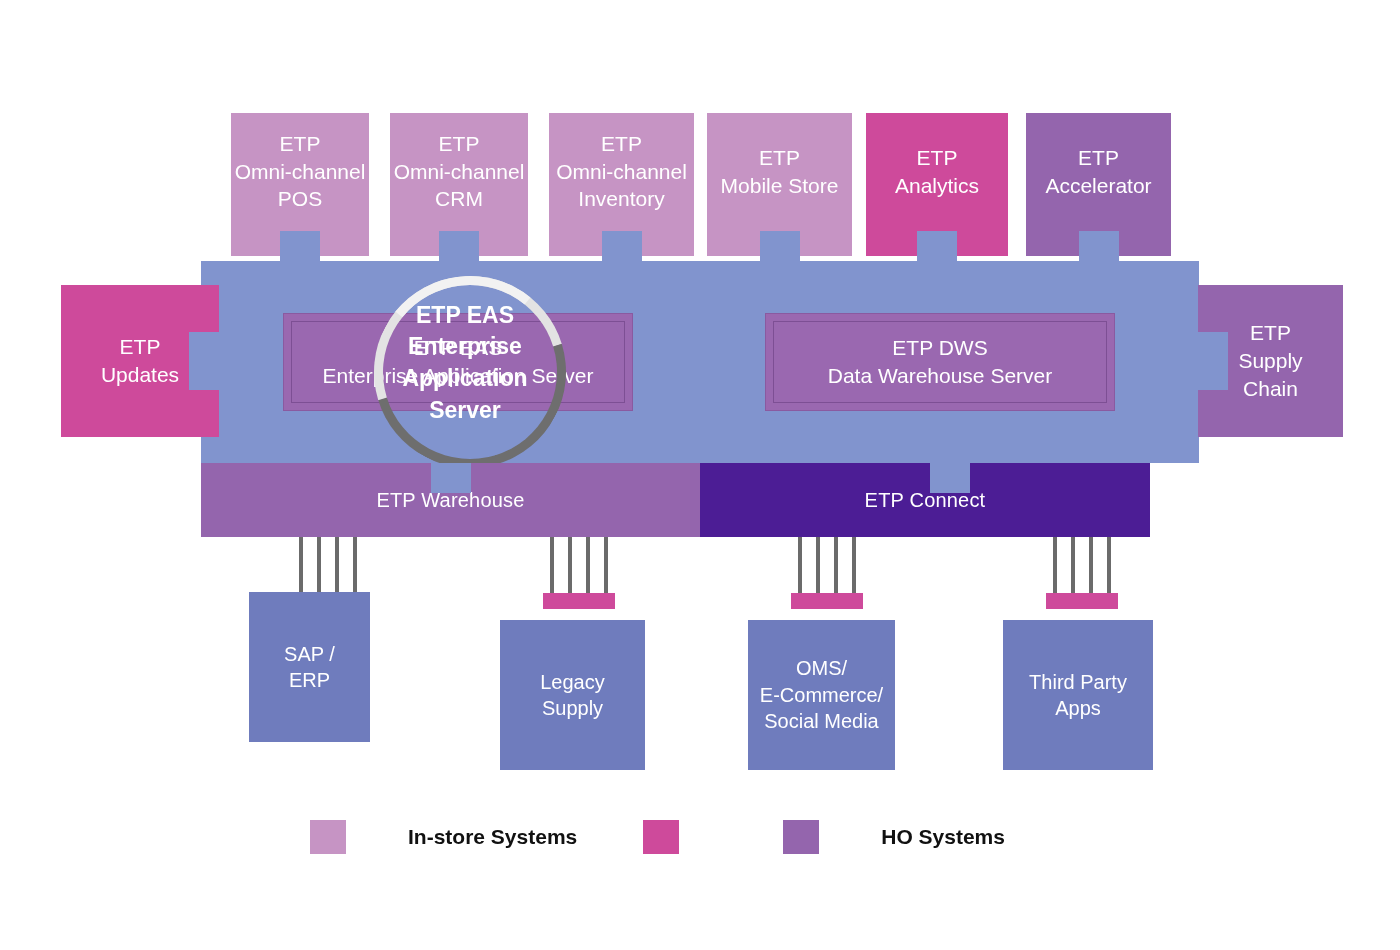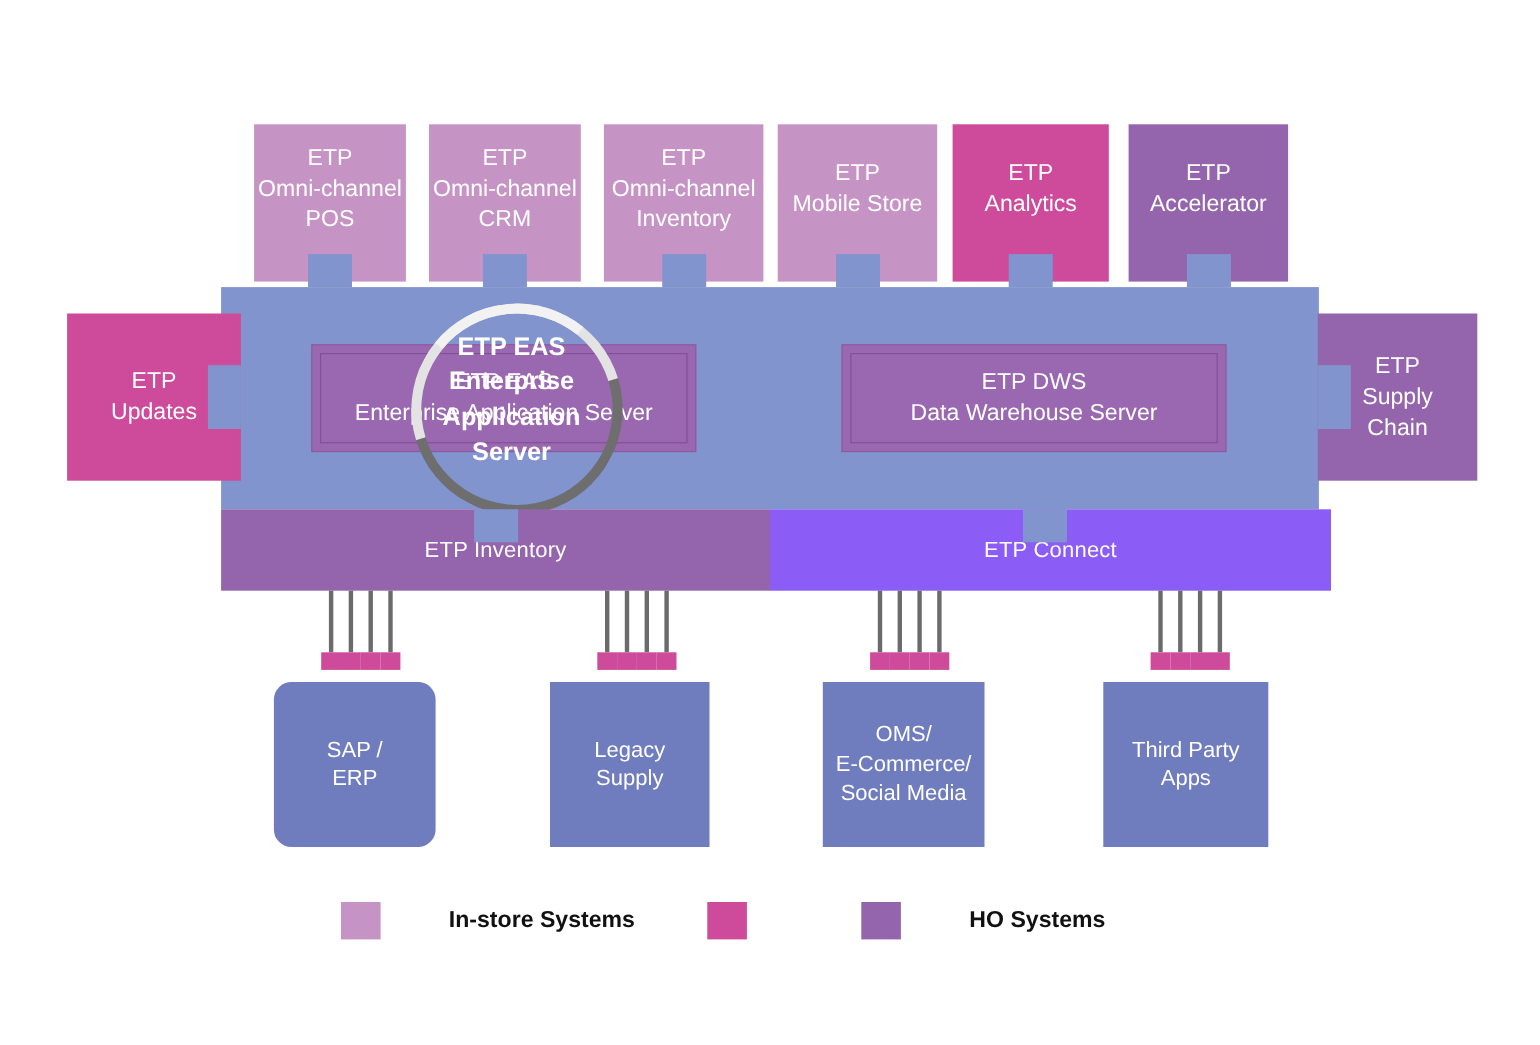--- a/index.html
+++ b/index.html
@@ -263,24 +263,24 @@
 
   <div id="magnified">
     <div id="magnified-text">ETP EAS
 Enterprise Application Server</div>
   </div>
   <div id="ring"></div>
   <div id="ring-gloss"></div>
 
   <div id="int-bands">
       <div class="int-band" style="left: 201px; width: 499px; background: rgb(148, 101, 173);">
-        <span>ETP Inventory</span>
+        <span>ETP Warehouse</span>
       </div>
       <div class="tab-up" style="left: 430.5px; top: 463px; height: 30px;"></div>
-      <div class="int-band" style="left: 700px; width: 510px; background: #8b5cf6;">
+      <div class="int-band" style="left: 700px; width: 450px; background: #4c1d95;">
         <span>ETP Connect</span>
       </div>
       <div class="tab-up" style="left: 929.5px; top: 463px; height: 30px;"></div>
     </div>
 
   <div id="connectors">
       <div class="drop-line" style="left: 299px; top: 537px; height: 56px;"></div>
       <div class="drop-cap" style="left: 292px; top: 593px;"></div>
       <div class="drop-line" style="left: 317px; top: 537px; height: 56px;"></div>
       <div class="drop-cap" style="left: 310px; top: 593px;"></div>
@@ -308,21 +308,21 @@
       <div class="drop-cap" style="left: 1046px; top: 593px;"></div>
       <div class="drop-line" style="left: 1071px; top: 537px; height: 56px;"></div>
       <div class="drop-cap" style="left: 1064px; top: 593px;"></div>
       <div class="drop-line" style="left: 1089px; top: 537px; height: 56px;"></div>
       <div class="drop-cap" style="left: 1082px; top: 593px;"></div>
       <div class="drop-line" style="left: 1107px; top: 537px; height: 56px;"></div>
       <div class="drop-cap" style="left: 1100px; top: 593px;"></div>
     </div>
 
   <div id="external-systems">
-      <div class="box sys-box" style="left: 249px; top: 620px; width: 147px; height: 150px; border-radius: 16px;"><span>SAP /
+      <div class="box sys-box" style="left: 249px; top: 592px; width: 121px; height: 150px;"><span>SAP /
 ERP</span></div>
       <div class="box sys-box" style="left: 500px; top: 620px; width: 145px; height: 150px;"><span>Legacy
 Supply</span></div>
       <div class="box sys-box" style="left: 748px; top: 620px; width: 147px; height: 150px;"><span>OMS/
 E-Commerce/
 Social Media</span></div>
       <div class="box sys-box" style="left: 1003px; top: 620px; width: 150px; height: 150px;"><span>Third Party
 Apps</span></div>
     </div>
 

